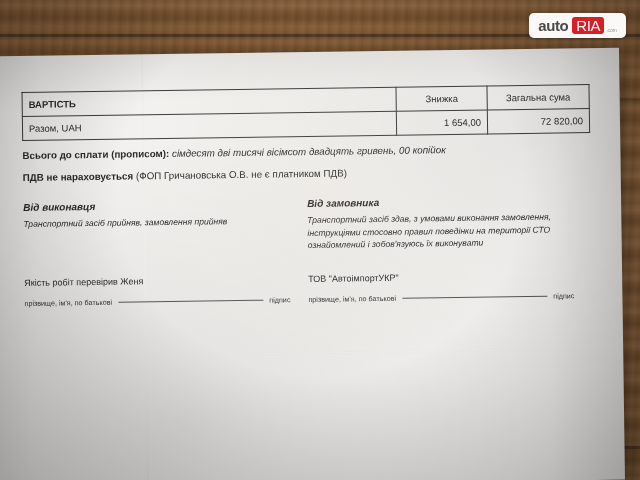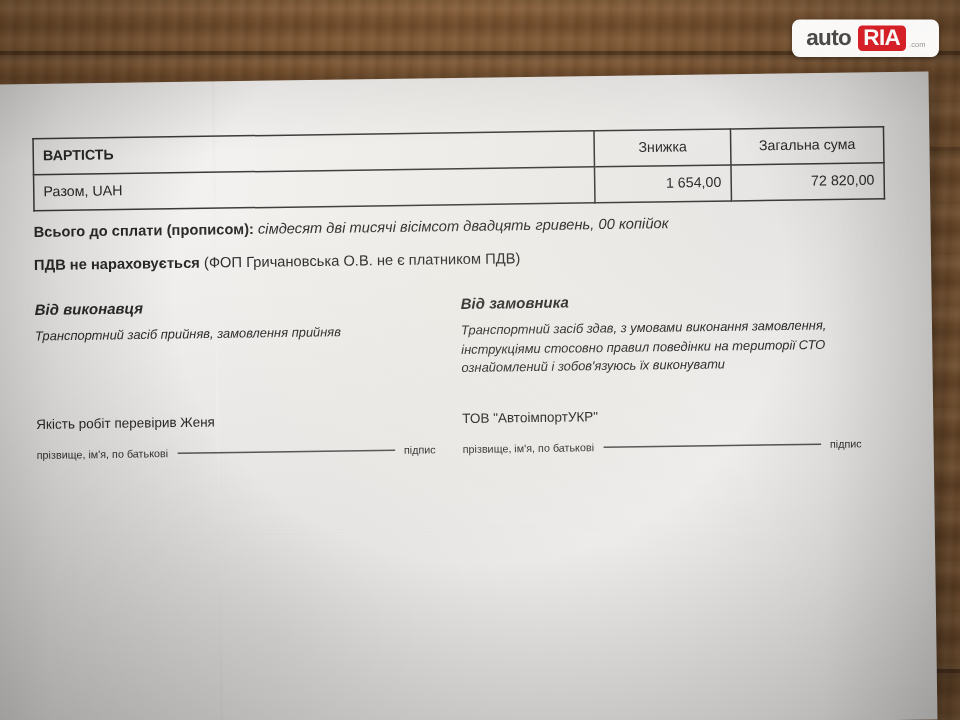--- a/index.html
+++ b/index.html
@@ -195,21 +195,21 @@
     opacity: 0.97;
   }
   #logo .auto {
     font-size: 15px;
     font-weight: bold;
     color: #4a4a4a;
     letter-spacing: -0.4px;
   }
   #logo .ria {
     font-size: 15px;
-    font-weight: bold;
+    font-weight: normal;
     color: #ffffff;
     background: #d81f26;
     border-radius: 3px;
     padding: 0 4px;
     letter-spacing: -0.4px;
   }
   #logo .dom {
     font-size: 5px;
     color: #9a9a9a;
     align-self: flex-end;

